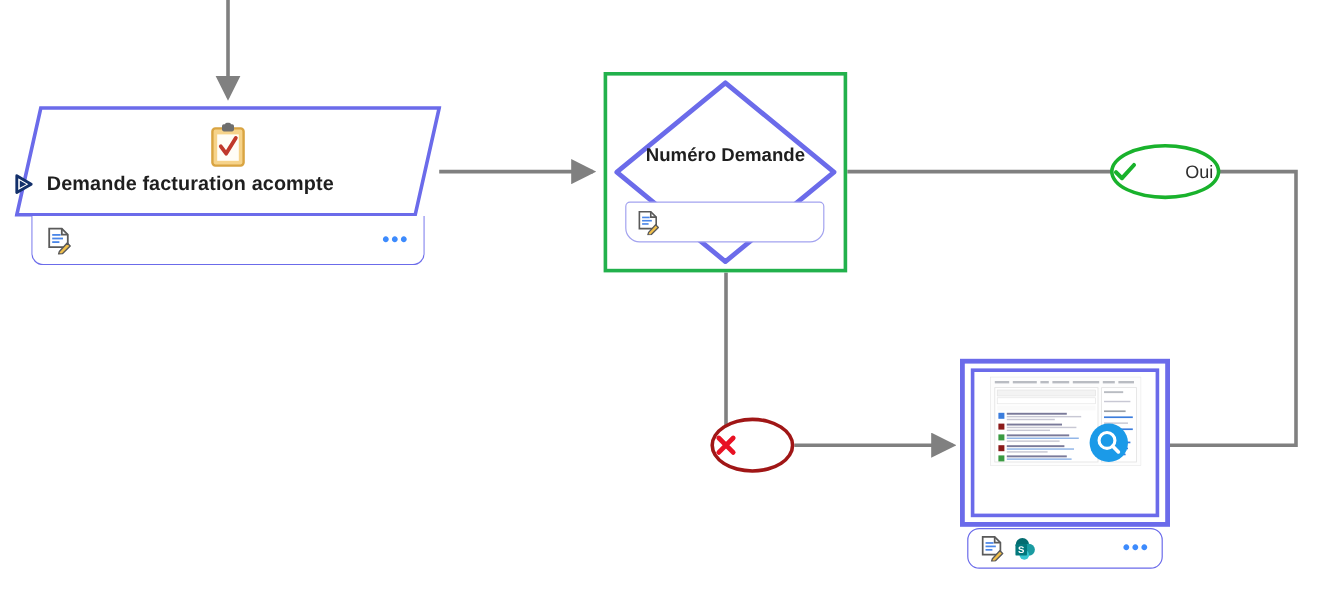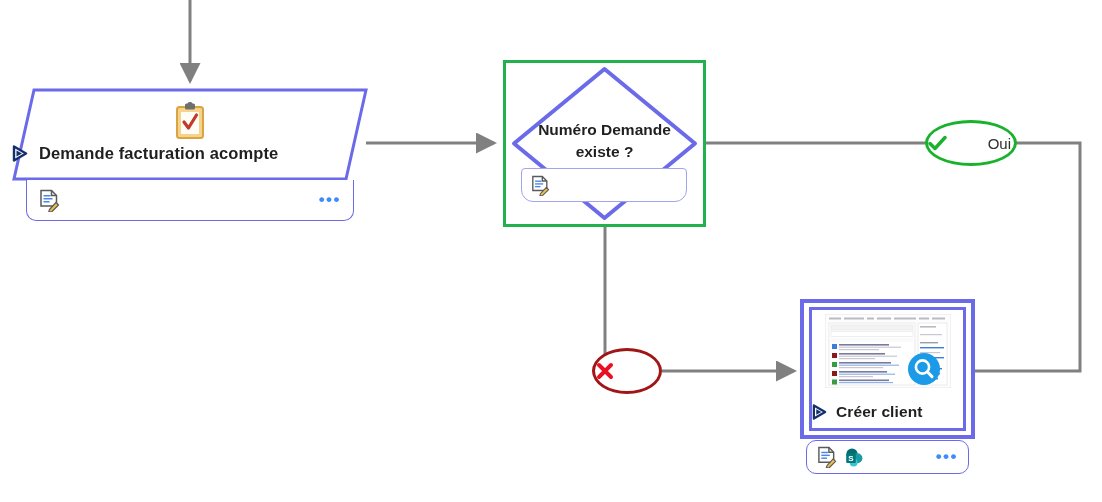--- a/index.html
+++ b/index.html
@@ -295,21 +295,20 @@
   <div id="node-decision">
 
     <div class="sel-rect"></div>
 
     <svg style="position:absolute;left:0;top:0;width:203px;height:167px;" viewBox="0 0 203 167" xmlns="http://www.w3.org/2000/svg">
       <path d="M101.5,9 L192,83.5 L101.5,158 L11,83.5 Z" fill="#ffffff" stroke="#6b6bea" stroke-width="4" stroke-linejoin="round"></path>
     </svg>
 
     <div class="decision-text">
       <div>Numéro Demande</div>
-      <div>existe ?</div>
     </div>
 
     <div class="node-footer">
       <div class="footer-icons">
         <svg class="mini-ico" width="19" height="21" viewBox="0 0 21 23" xmlns="http://www.w3.org/2000/svg">
           <path d="M2,1.5 H12.5 L17.5,6.5 V17 H2 Z" fill="#ffffff" stroke="#5a5a5a" stroke-width="1.5"></path>
           <path d="M12.5,1.5 V6.5 H17.5" fill="none" stroke="#5a5a5a" stroke-width="1.5"></path>
           <rect x="4.5" y="6" width="7" height="1.5" fill="#4a86e8"></rect>
           <rect x="4.5" y="9" width="9" height="1.5" fill="#4a86e8"></rect>
           <rect x="4.5" y="12" width="6" height="1.5" fill="#4a86e8"></rect>
@@ -389,27 +388,20 @@
         </svg>
 
         
         <svg style="position:absolute;right:10px;bottom:2px;" width="34" height="34" viewBox="0 0 34 34" xmlns="http://www.w3.org/2000/svg">
           <circle cx="17" cy="17" r="16" fill="#1b9ae8"></circle>
           <circle cx="15.5" cy="15" r="6.6" fill="none" stroke="#ffffff" stroke-width="2.6"></circle>
           <line x1="20.3" y1="19.8" x2="25" y2="24.6" stroke="#ffffff" stroke-width="3" stroke-linecap="round"></line>
         </svg>
       </div>
 
-      <div class="node-title">
-        <svg width="15" height="16" viewBox="0 0 16 17" xmlns="http://www.w3.org/2000/svg">
-          <path d="M2,1.5 L14,8.5 L2,15.5 Z" fill="#ffffff" stroke="#13306b" stroke-width="2.4" stroke-linejoin="round"></path>
-          <path d="M4.5,5.5 L10,8.5 L4.5,11.5 Z" fill="#13306b"></path>
-        </svg>
-        <span>Créer client</span>
-      </div>
     </div>
 
     <div class="node-footer">
       <div class="footer-icons">
         <svg class="mini-ico" width="20" height="22" viewBox="0 0 21 23" xmlns="http://www.w3.org/2000/svg">
           <path d="M2,1.5 H12.5 L17.5,6.5 V17 H2 Z" fill="#ffffff" stroke="#5a5a5a" stroke-width="1.5"></path>
           <path d="M12.5,1.5 V6.5 H17.5" fill="none" stroke="#5a5a5a" stroke-width="1.5"></path>
           <rect x="4.5" y="6" width="7" height="1.5" fill="#4a86e8"></rect>
           <rect x="4.5" y="9" width="9" height="1.5" fill="#4a86e8"></rect>
           <rect x="4.5" y="12" width="6" height="1.5" fill="#4a86e8"></rect>

